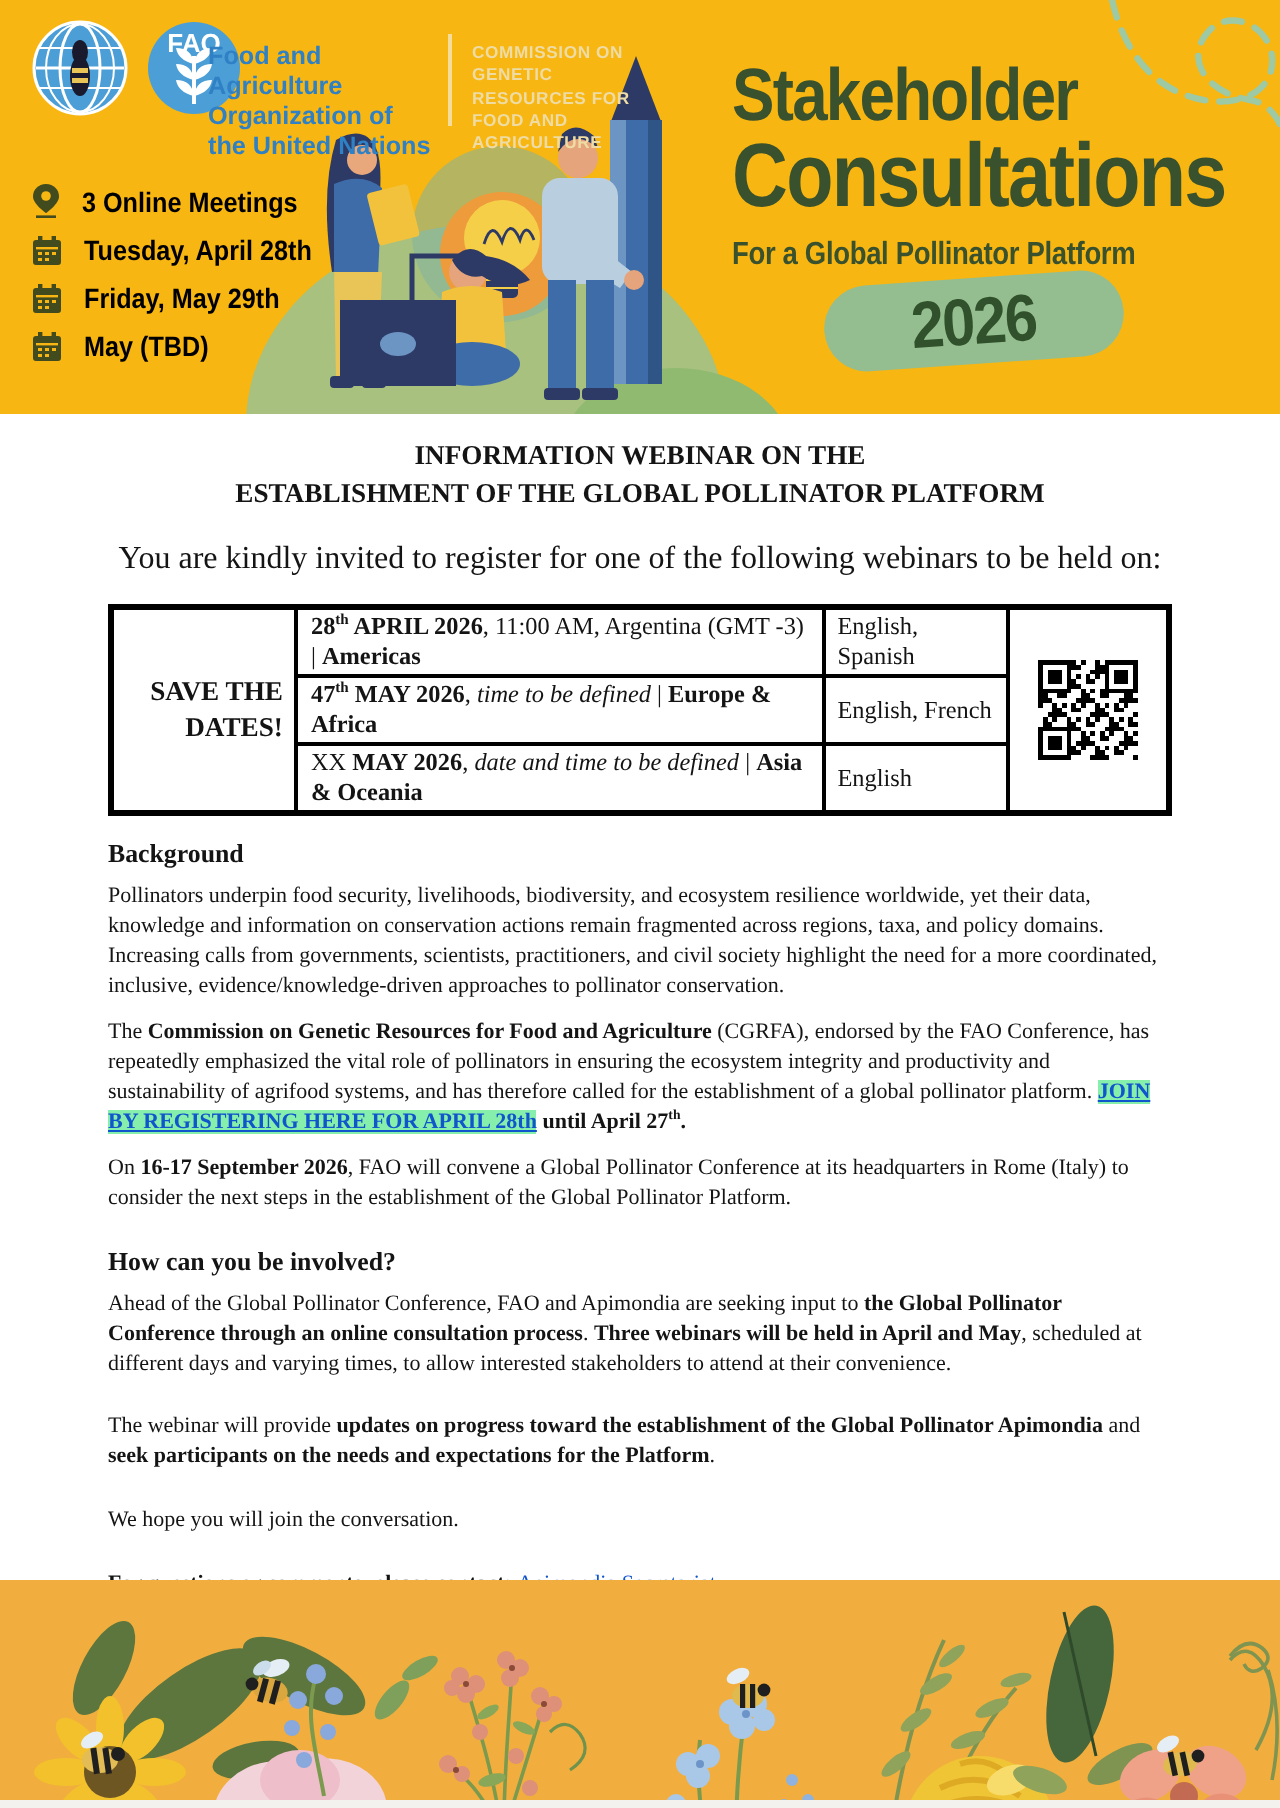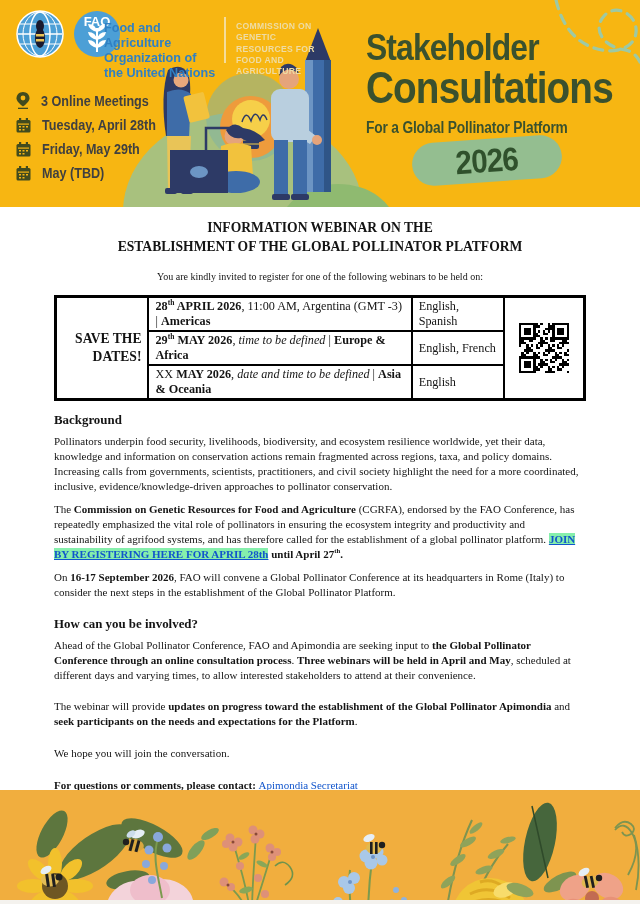--- a/index.html
+++ b/index.html
@@ -21,30 +21,30 @@
                font-family:"Liberation Sans",sans-serif;}
   .t1,.t2,.t-sub{display:inline-block;transform:scaleX(.86);transform-origin:left;white-space:nowrap;}
   .t1{font-size:37px;font-weight:800;letter-spacing:-1px;line-height:.95;}
   .t2{font-size:45px;font-weight:800;letter-spacing:-1px;line-height:1.0;}
   .t-sub{font-size:16px;font-weight:700;margin-top:9px;letter-spacing:-.2px;}
   .year-pill{position:absolute;left:412px;top:139px;width:150px;height:43px;border-radius:23px;
              background:#94BE90;transform:rotate(-4deg);display:flex;align-items:center;justify-content:center;}
   .year-pill span{font-family:"Liberation Sans",sans-serif;font-weight:800;font-size:33px;
                   color:#30512C;letter-spacing:-1px;transform:scaleX(.9);}
   .meetings{position:absolute;left:16px;top:92px;}
-  .meet-item{display:flex;align-items:center;gap:11px;margin-bottom:8px;color:#404040;
+  .meet-item{display:flex;align-items:center;gap:11px;margin-bottom:8px;color:#000000;
              font-family:"Liberation Sans",sans-serif;font-weight:700;font-size:14px;}
   .meet-item .lbl{display:inline-block;transform:scaleX(.9);transform-origin:left;white-space:nowrap;}
   .swirl{position:absolute;top:0;right:0;}
 
   
   .doc{position:absolute;top:207px;left:0;width:640px;height:583px;padding:11px 54px 0;
        box-sizing:border-box;color:#141414;}
   .doc-title{text-align:center;font-weight:700;font-size:13.6px;line-height:1.4;margin:0;}
-  .invite{text-align:center;font-size:10px;margin:15px 0 0;}
+  .invite{text-align:center;font-size:16px;margin:15px 0 0;}
   table.dates{width:100%;border-collapse:collapse;margin-top:13px;border:3px solid #000;font-size:12.2px;}
   table.dates td{border:2px solid #000;padding:1px 6px;vertical-align:middle;}
   .save-cell{width:86px;text-align:right;font-weight:700;font-size:13.6px;line-height:1.3;}
   .info-cell{width:300px;}
   .lang-cell{width:88px;}
   .qr-cell{width:70px;text-align:center;padding:2px;}
   .qr-cell svg{display:block;margin:0 auto;}
   .sec-h{font-size:12.9px;font-weight:700;margin:12px 0 6px;}
   .para{font-size:11px;line-height:1.36;margin:0 0 8px;}
   .mt-lg{margin-top:17px;}
@@ -450,21 +450,21 @@
                 <rect x="6" y="20" width="1" height="1"></rect>
                 <rect x="11" y="20" width="1" height="1"></rect>
                 <rect x="12" y="20" width="1" height="1"></rect>
                 <rect x="13" y="20" width="1" height="1"></rect>
                 <rect x="14" y="20" width="1" height="1"></rect>
                 <rect x="20" y="20" width="1" height="1"></rect>
               </svg>
         </td>
       </tr>
       <tr>
-        <td class="info-cell"><span class="b">29</span><span class="b sup">th</span><span class="b"> MAY 2026</span><span>, </span><span class="i">time to be defined</span><span> | </span><span class="b">Europe &amp; Africa</span></td>
+        <td class="info-cell"><span class="b">47</span><span class="b sup">th</span><span class="b"> MAY 2026</span><span>, </span><span class="i">time to be defined</span><span> | </span><span class="b">Europe &amp; Africa</span></td>
         <td class="lang-cell">English, French</td>
       </tr>
       <tr>
         <td class="info-cell"><span>XX </span><span class="b">MAY 2026</span><span>, </span><span class="i">date and time to be defined</span><span> | </span><span class="b">Asia &amp; Oceania</span></td>
         <td class="lang-cell">English</td>
       </tr>
     </tbody>
       </table>
 
     <p class="sec-h">Background</p>

